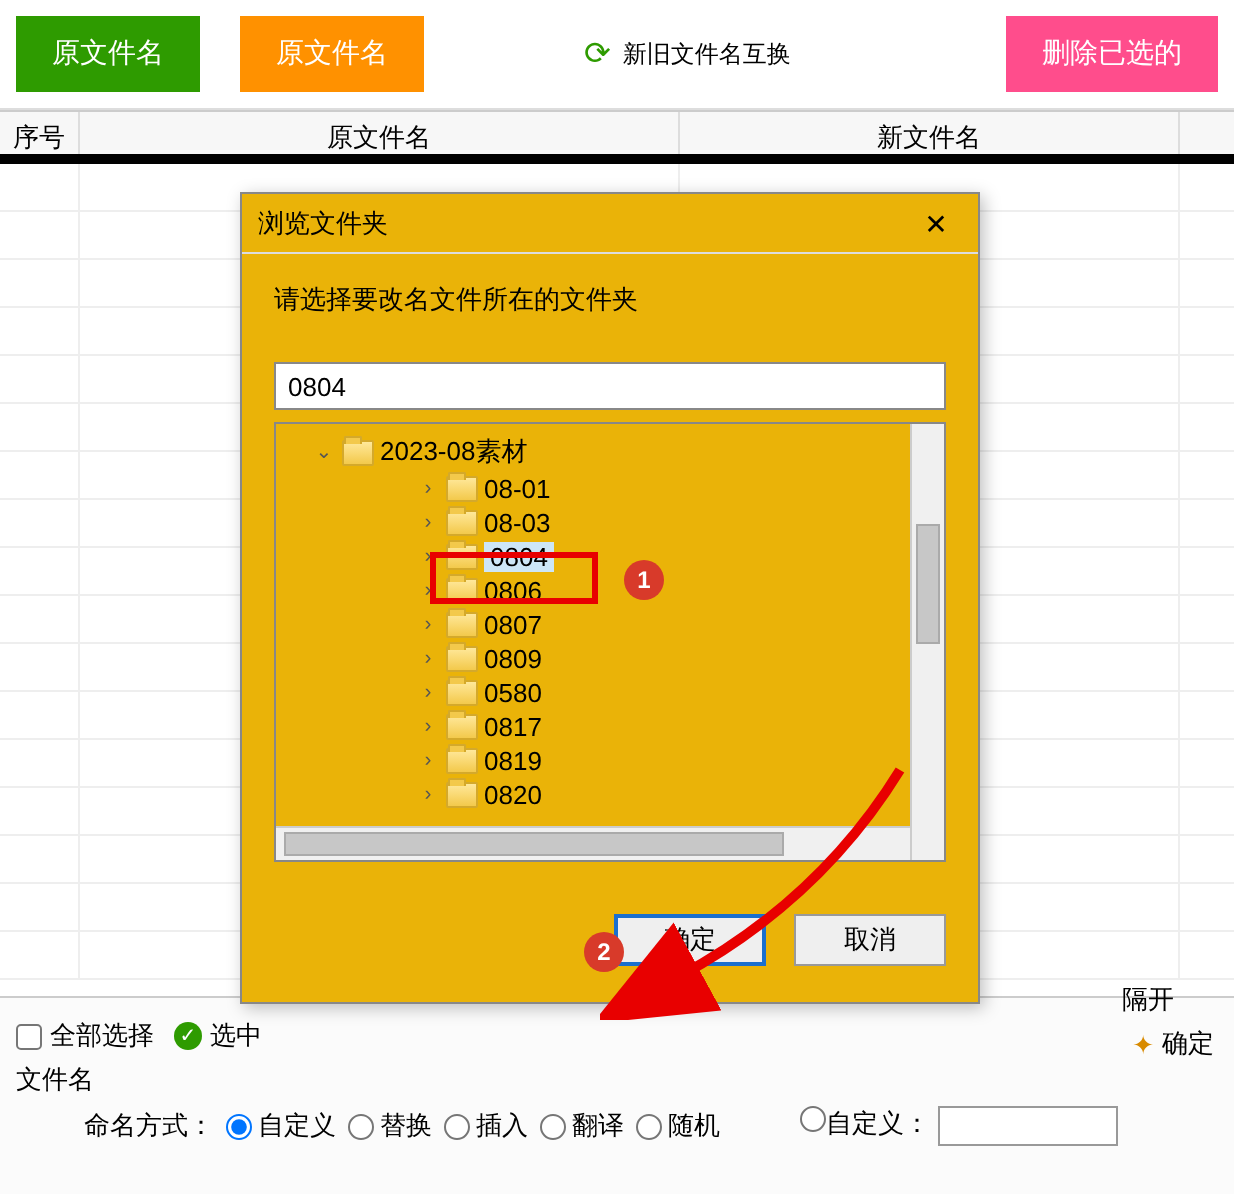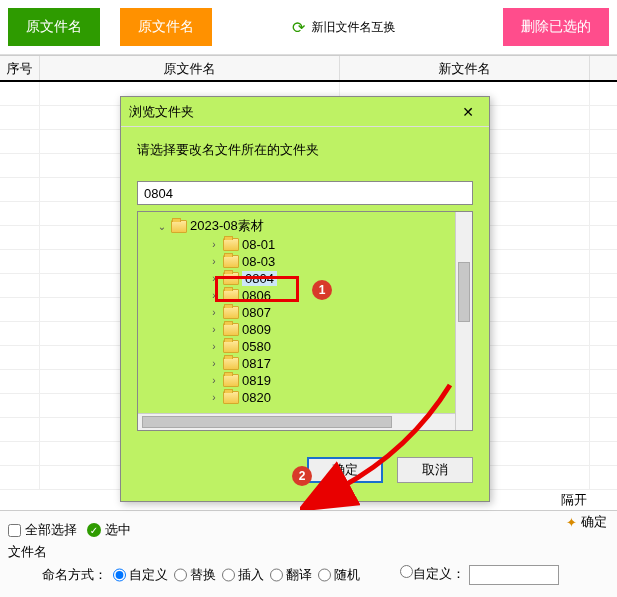--- a/index.html
+++ b/index.html
@@ -8,42 +8,42 @@
 
 .toolbar { display: flex; align-items: center; height: 55px; padding: 10px 8px; gap: 20px; background: #fff; border-bottom: 1px solid #ddd; }
 .btn-green { background:#2e9b00;color:#fff;border:none;padding:10px 18px;font-size:14px;cursor:pointer;}
 .btn-orange{background:#ff9100;color:#fff;border:none;padding:10px 18px;font-size:14px;cursor:pointer;}
 .btn-pink{background:#ff4d8c;color:#fff;border:none;padding:10px 18px;font-size:14px;margin-left:auto;cursor:pointer;}
 .swap-group{display:flex;align-items:center;gap:6px;margin-left:60px;}
 .swap-icon{color:#2e9b00;font-size:16px;}
 
 
 .grid { border-top:1px solid #ccc; }
-.grid-header{display:flex;background:#f7f7f7;border-bottom:2px solid #000000;height:26px;}
+.grid-header{display:flex;background:#f7f7f7;border-bottom:5px solid #000000;height:26px;}
 .grid-header div{padding:4px 6px;border-right:1px solid #ddd;font-size:13px;text-align:center;}
 .col0{width:40px;}
 .col1{width:300px;}
 .col2{width:250px;}
 .grid-row{display:flex;height:24px;border-bottom:1px solid #eee;}
 .grid-row div{border-right:1px solid #eee;}
 
 
-.bottom{position:absolute;left:0;right:0;bottom:0;padding:6px 8px 8px;background:#fbfbfb;border-top:1px solid #ccc;}
+.bottom{position:absolute;left:0;right:0;bottom:0;padding:6px 8px 20px;background:#fbfbfb;border-top:1px solid #ccc;}
 .row{display:flex;align-items:center;gap:10px;margin:4px 0;font-size:13px;}
 .checkbox{display:inline-flex;align-items:center;gap:4px;}
 .checkbox input{width:13px;height:13px;}
 .green-check{width:14px;height:14px;border-radius:50%;display:inline-flex;align-items:center;justify-content:center;background:#2e9b00;color:#fff;font-size:10px;}
 .ext-group{margin-left:340px;}
 .radio-line{display:flex;align-items:center;gap:6px;margin-left:34px;}
-.radio-line label{display:inline-flex;gap:3px;}
+.radio-line label{display:inline-flex;align-items:center;gap:3px;}
 input[type=text].small{width:90px;height:20px;border:1px solid #999;padding:0 4px;}
 
 
 .overlay{position:absolute;inset:0;}
-.dialog{position:absolute;left:120px;top:96px;width:370px;background:#bef264;border:1px solid #888;box-shadow:2px 2px 8px rgba(0,0,0,.25);}
+.dialog{position:absolute;left:120px;top:96px;width:370px;background:#eab308;border:1px solid #888;box-shadow:2px 2px 8px rgba(0,0,0,.25);}
 .titlebar{display:flex;align-items:center;justify-content:space-between;height:30px;padding:0 8px;border-bottom:1px solid #ddd;font-size:13px;}
 .close-x{width:26px;height:22px;display:flex;align-items:center;justify-content:center;font-size:14px;cursor:pointer;}
 .dlg-body{padding:14px 16px 10px;}
 .instr{font-size:13px;margin-bottom:22px;}
 .path-input{width:100%;height:24px;border:1px solid #888;padding:2px 6px;font-size:13px;margin-bottom:6px;}
 .tree-wrap{border:1px solid #888;height:220px;position:relative;display:flex;}
 .tree{flex:1;overflow:hidden;padding:4px 0 0 0;font-size:13px;}
 .tree ul{list-style:none;padding-left:32px;}
 .tree>ul{padding-left:18px;}
 .tree li{padding:1px 0;white-space:nowrap;display:flex;align-items:center;gap:3px;}

